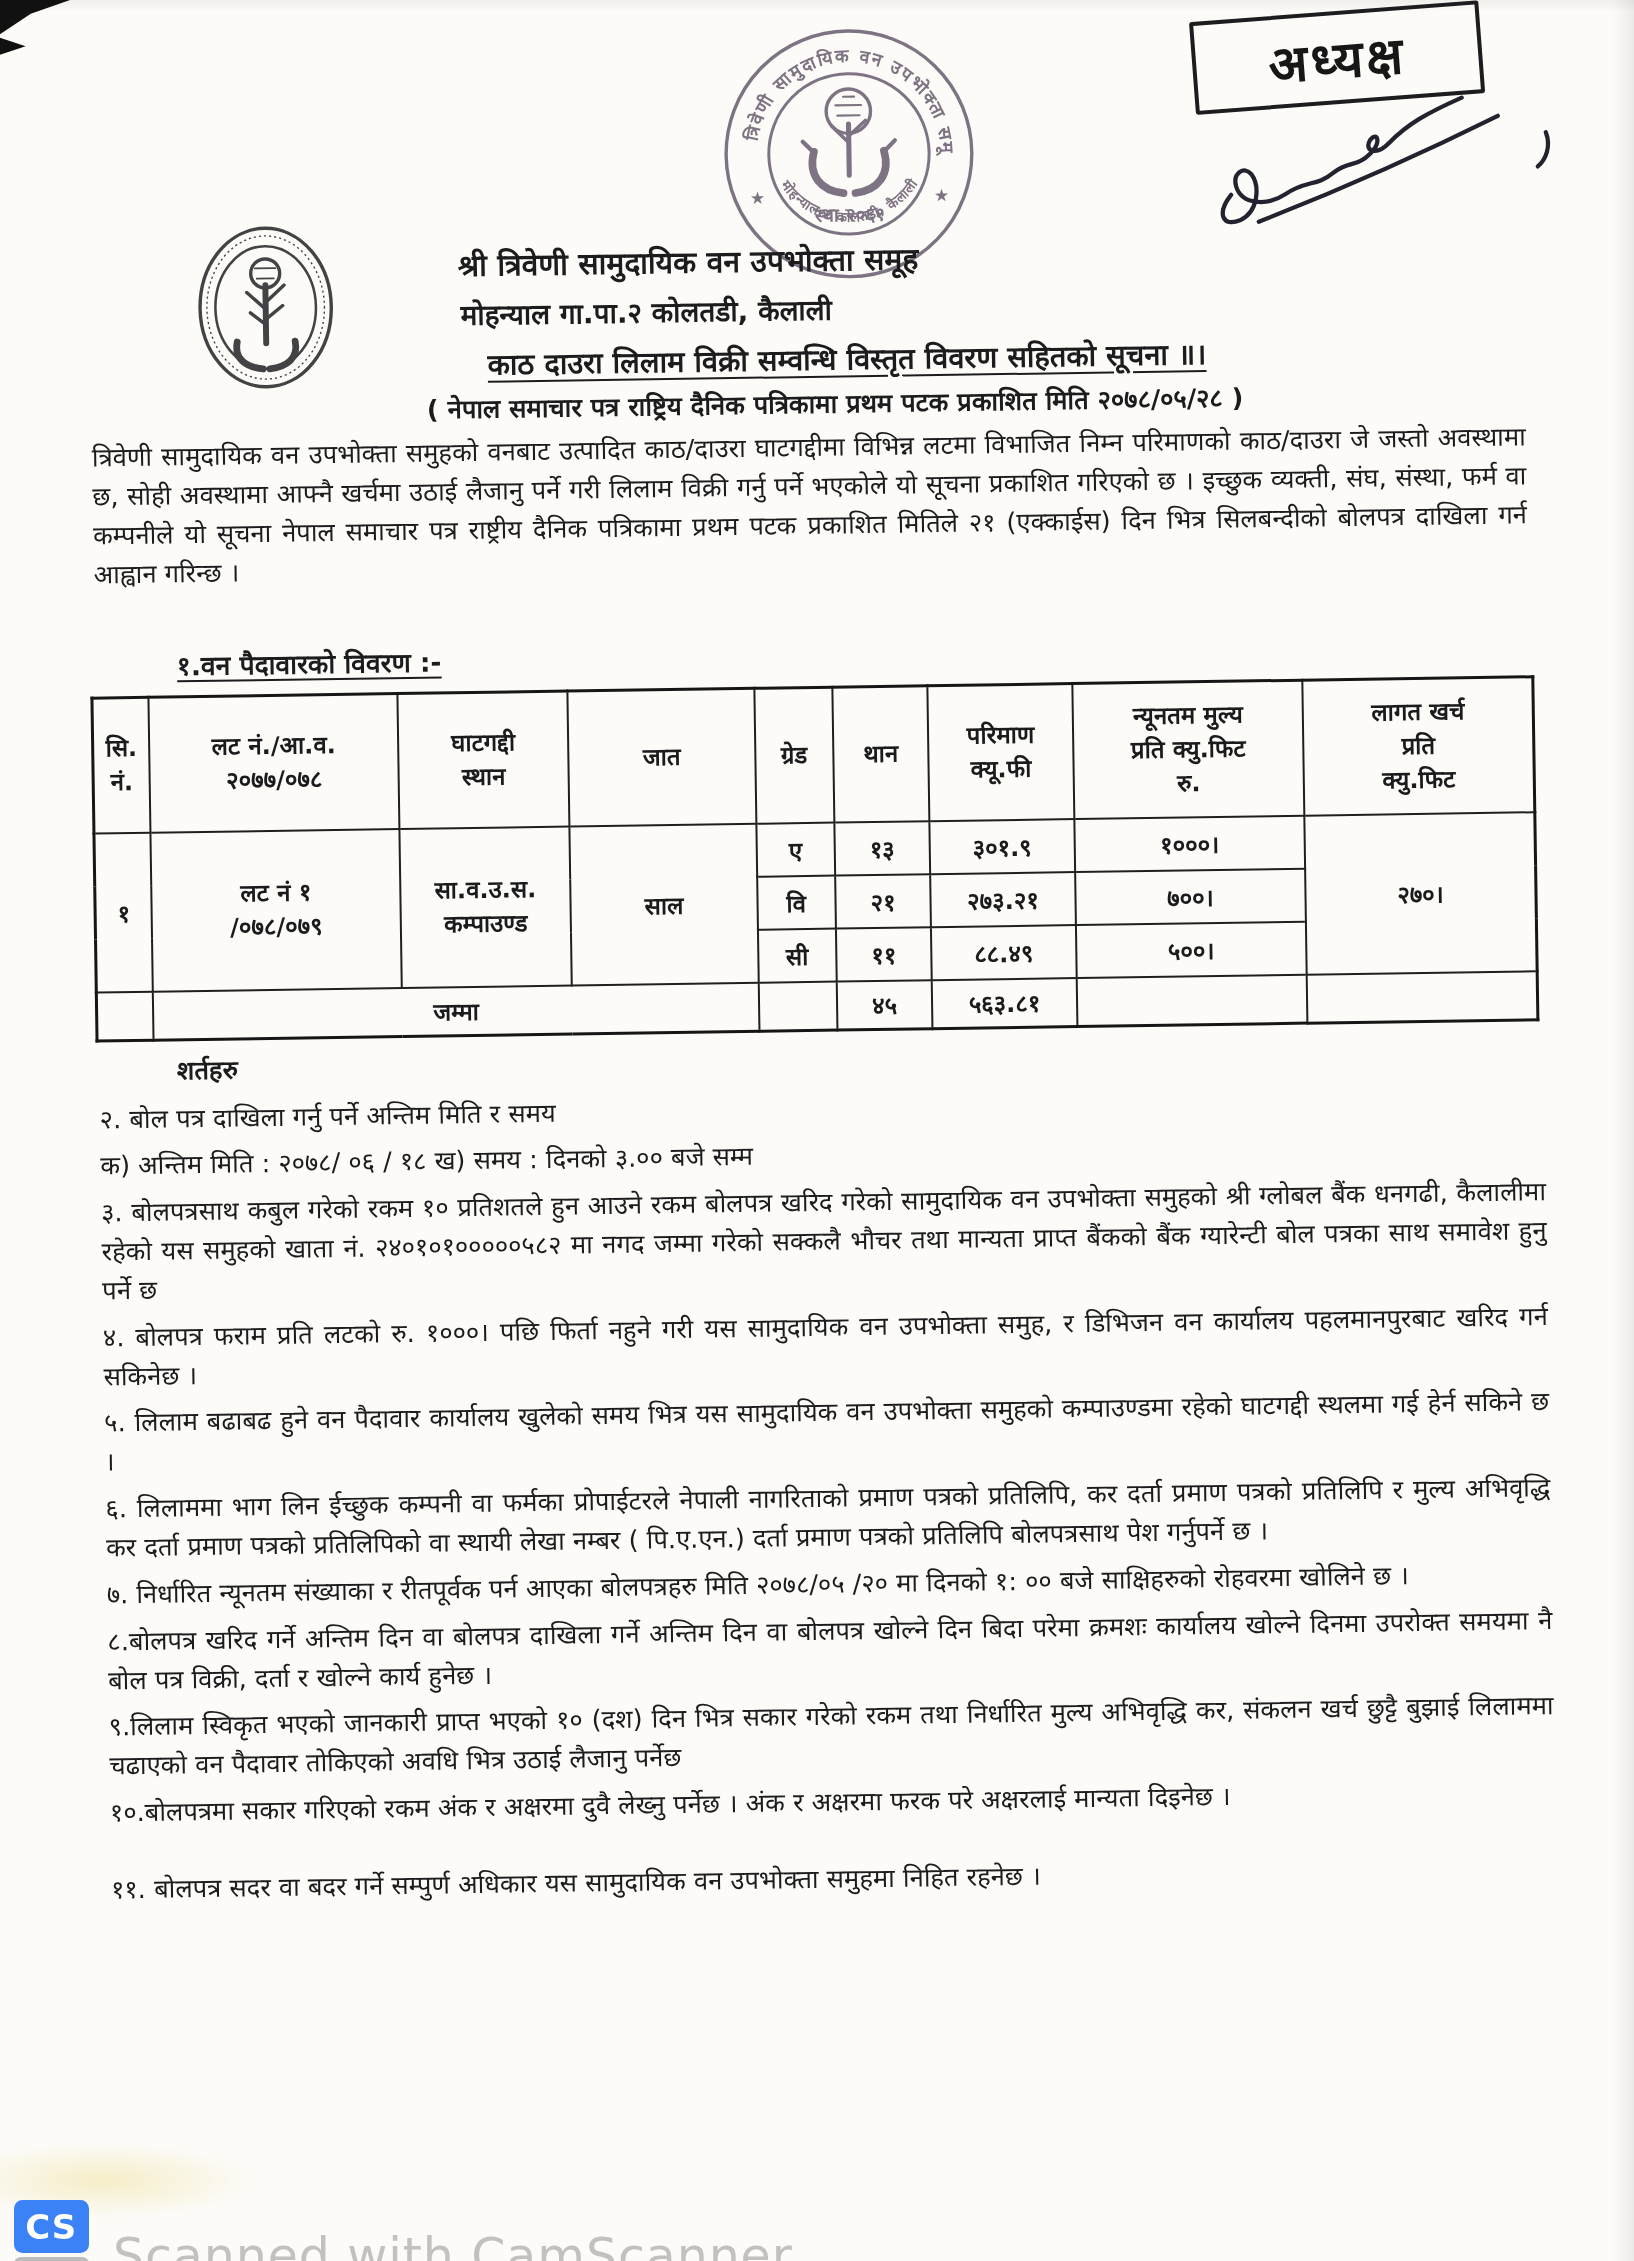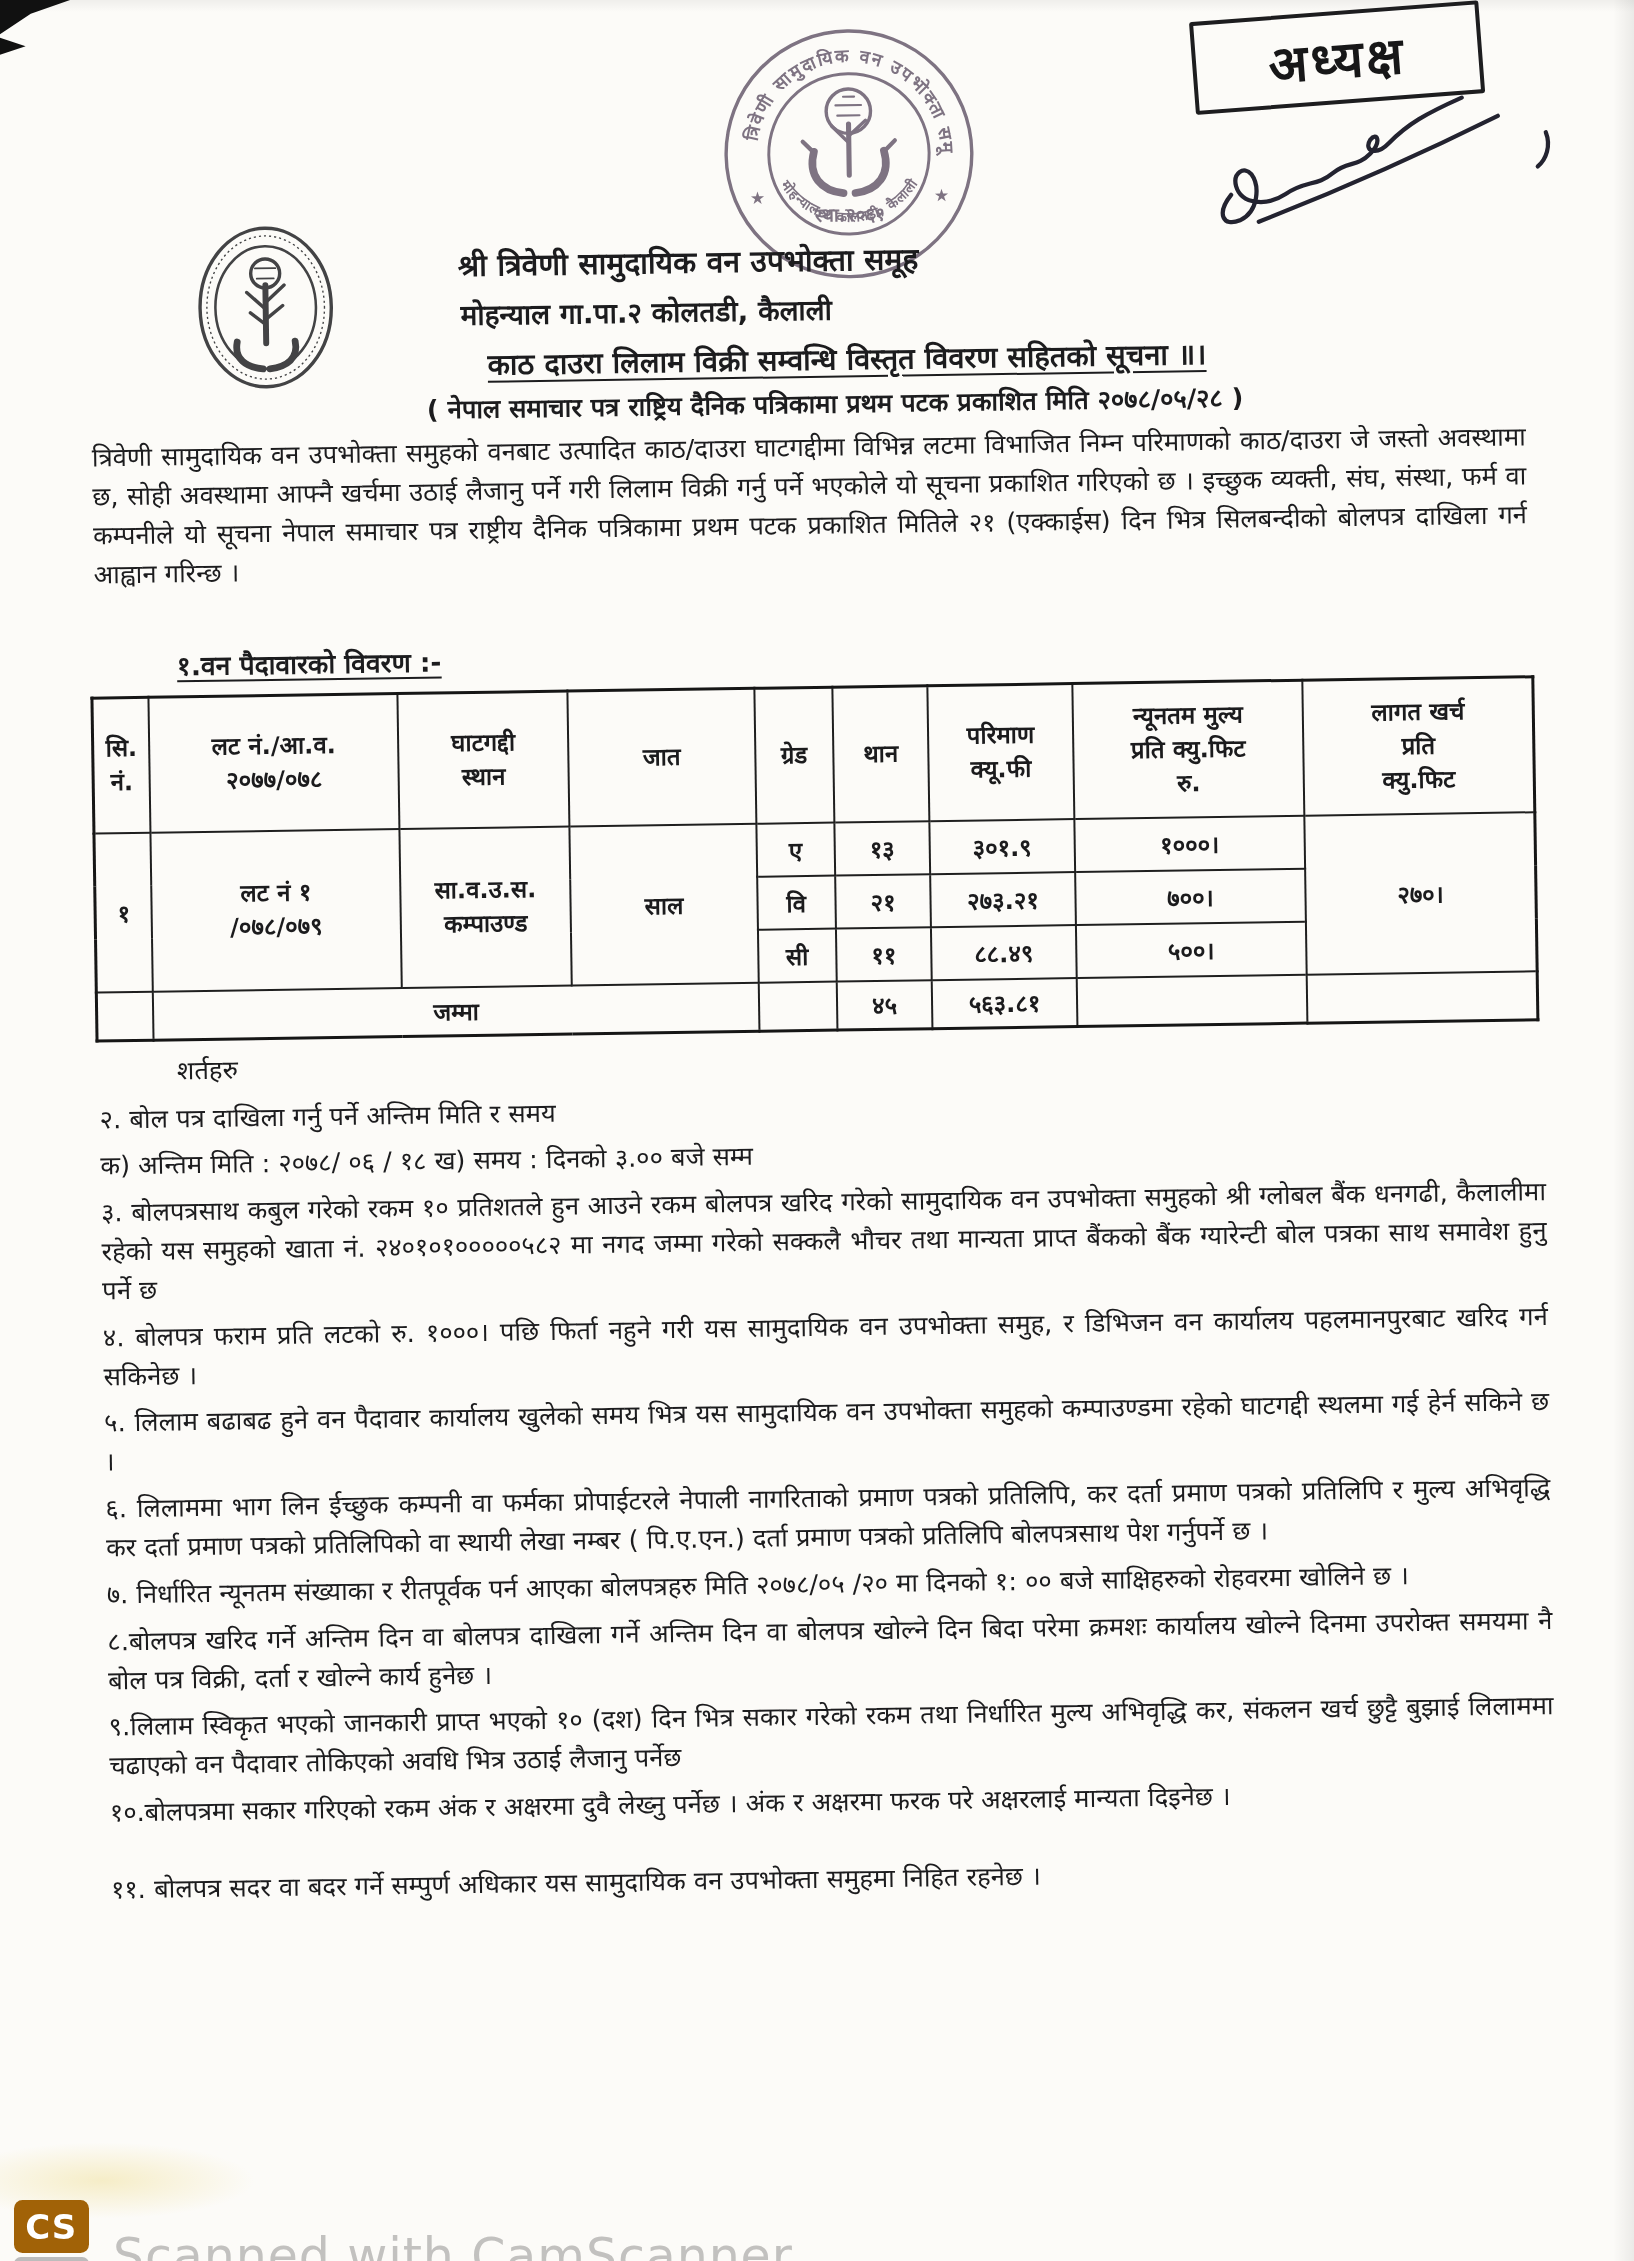--- a/index.html
+++ b/index.html
@@ -57,29 +57,29 @@
   table.fp td{
     border:2.6px solid #1f1f1f;text-align:center;vertical-align:middle;
     font-size:24px;font-weight:700;padding:1.7px 3.4px;color:#1b1b1d;
   }
   tr.hd td{height:44px;}
   tr.hd{height:135px;}
   tr.gr{height:53px;}
   tr.tot{height:49px;}
   td .cl{display:block;line-height:34px;}
 
-  .shartharu{position:absolute;left:177px;top:1043px;font-size:25.6px;font-weight:400;}
+  .shartharu{position:absolute;left:177px;top:1043px;font-size:25.6px;font-weight:700;}
 
   .conds{position:absolute;left:99px;top:1082px;width:1445px;}
   .conds p{margin:7.7px 0;font-size:25.6px;line-height:39px;font-weight:500;text-align:justify;}
   .conds p.gap-top{margin-top:38px;}
 
   
   .cs-badge{position:absolute;left:13.7px;top:2200px;width:75px;}
-  .cs-top{height:53px;background:#a16207;border-radius:8.5px;color:#ffffff;
+  .cs-top{height:53px;background:#3b82f6;border-radius:8.5px;color:#ffffff;
     font-weight:700;font-size:34px;display:flex;align-items:center;justify-content:center;
     letter-spacing:0.9px;}
   .cs-bottom{height:24px;background:#bcbcbc;border-radius:6.8px;margin-top:4.3px;}
   .cs-text{position:absolute;left:113px;top:2200px;font-size:49px;color:#c2c1bf;
     font-weight:400;letter-spacing:0.9px;margin-top:28px;}
 </style>
 </head>
 <body>
 
 <div class="edge-shade-right"></div>

